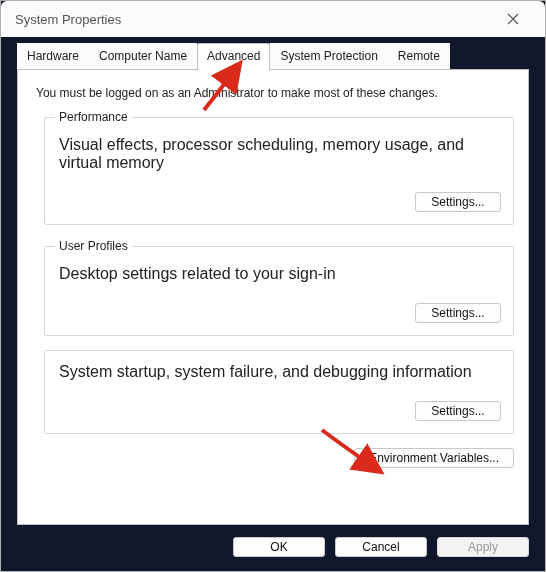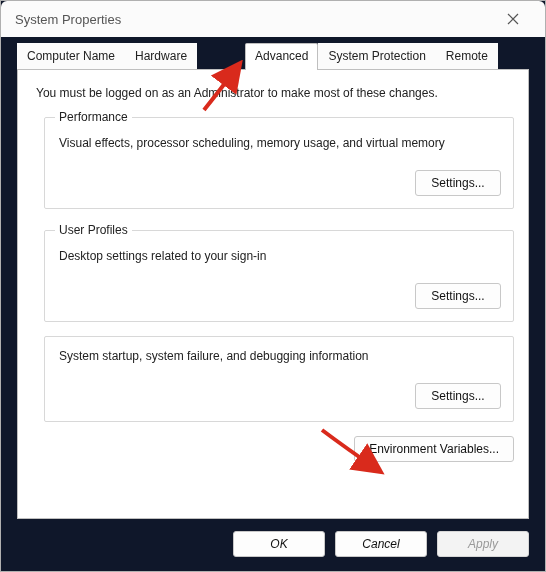--- a/index.html
+++ b/index.html
@@ -65,21 +65,20 @@
   }
   .tab.active {
     background: #fff;
     border-top: 1px solid #bfbfbf;
     border-left: 1px solid #bfbfbf;
     border-right: 1px solid #bfbfbf;
     border-top-left-radius: 2px;
     border-top-right-radius: 2px;
     margin-bottom: -1px;
     z-index: 3;
-    margin-left: 48px;
   }
   .tabpanel {
     margin: 0 16px 0 16px;
     border: 1px solid #bfbfbf;
     background: #fff;
     flex: 1;
     padding: 12px 14px 14px 14px;
     position: relative;
     z-index: 1;
   }
@@ -95,31 +94,31 @@
     padding: 10px 12px 12px 12px;
     position: relative;
   }
   fieldset.group > legend {
     font-size: 12px;
     color: #222;
     padding: 0 4px;
     margin-left: -2px;
   }
   .group-desc {
-    font-size: 12px;
+    font-size: 16px;
     color: #222;
     margin: 2px 0 20px 2px;
   }
   .btn-row {
     display: flex;
     justify-content: flex-end;
   }
   button.std {
     min-width: 86px;
-    height: 26px;
+    height: 20px;
     padding: 0 14px;
     font-size: 12px;
     color: #111;
     background: #fdfdfd;
     border: 1px solid #c8c8c8;
     border-radius: 3px;
     cursor: default;
   }
   button.std:disabled {
     color: #9a9a9a;
@@ -132,21 +131,20 @@
     margin: 14px 0 8px 0;
   }
   .dialog-buttons {
     display: flex;
     justify-content: flex-end;
     gap: 10px;
     padding: 12px 16px 14px 0;
   }
   .dialog-buttons button.std {
     min-width: 92px;
-    font-style: italic;
   }
   
   .arrow {
     position: absolute;
     pointer-events: none;
     z-index: 50;
   }
 </style>
 </head>
 <body>
@@ -156,22 +154,22 @@
   <div class="titlebar">
     <span class="title">System Properties</span>
     <button class="close-btn">
       <svg width="12" height="12" viewBox="0 0 12 12">
           <path d="M1 1 L11 11 M11 1 L1 11" stroke="#555" stroke-width="1.2"></path>
         </svg>
     </button>
   </div>
 
   <div class="tabstrip">
+    <div class="tab">Hardware</div>
     <div class="tab">Computer Name</div>
-    <div class="tab">Hardware</div>
     <div class="tab active">Advanced</div>
     <div class="tab">System Protection</div>
     <div class="tab">Remote</div>
   </div>
 
   <div class="tabpanel">
 
     <div class="intro">You must be logged on as an Administrator to make most of these changes.</div>
 
     <fieldset class="group">

